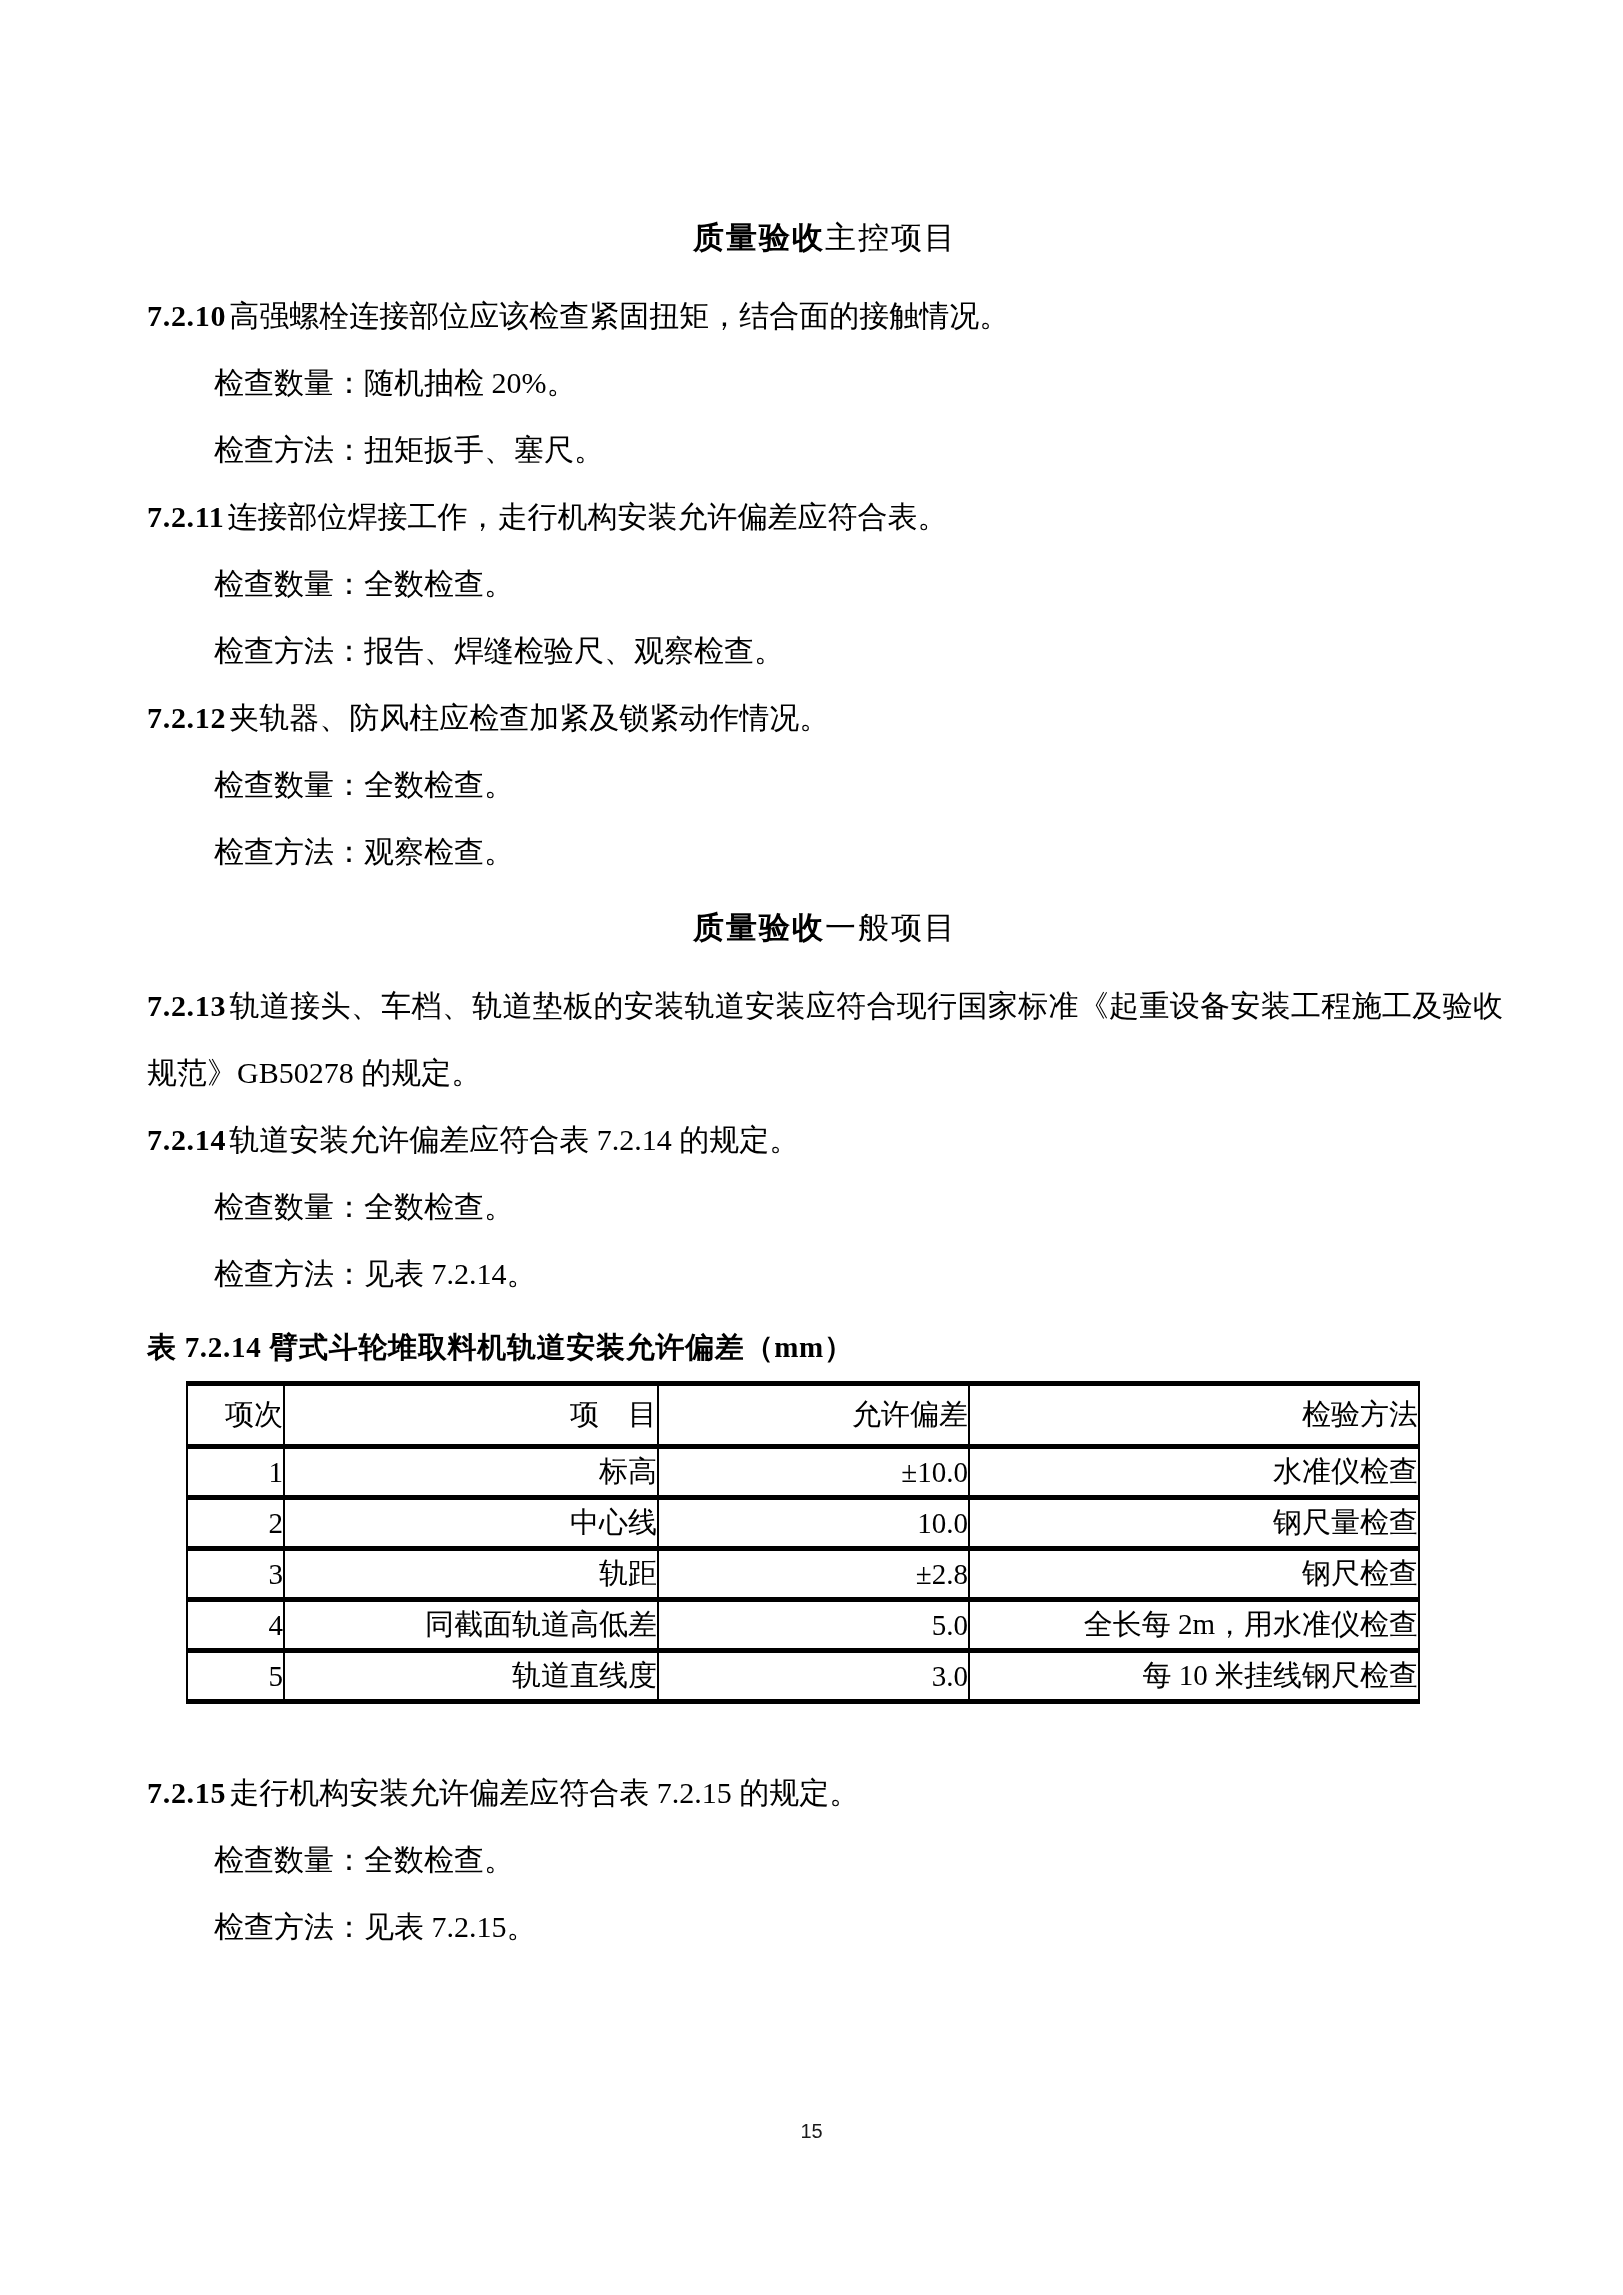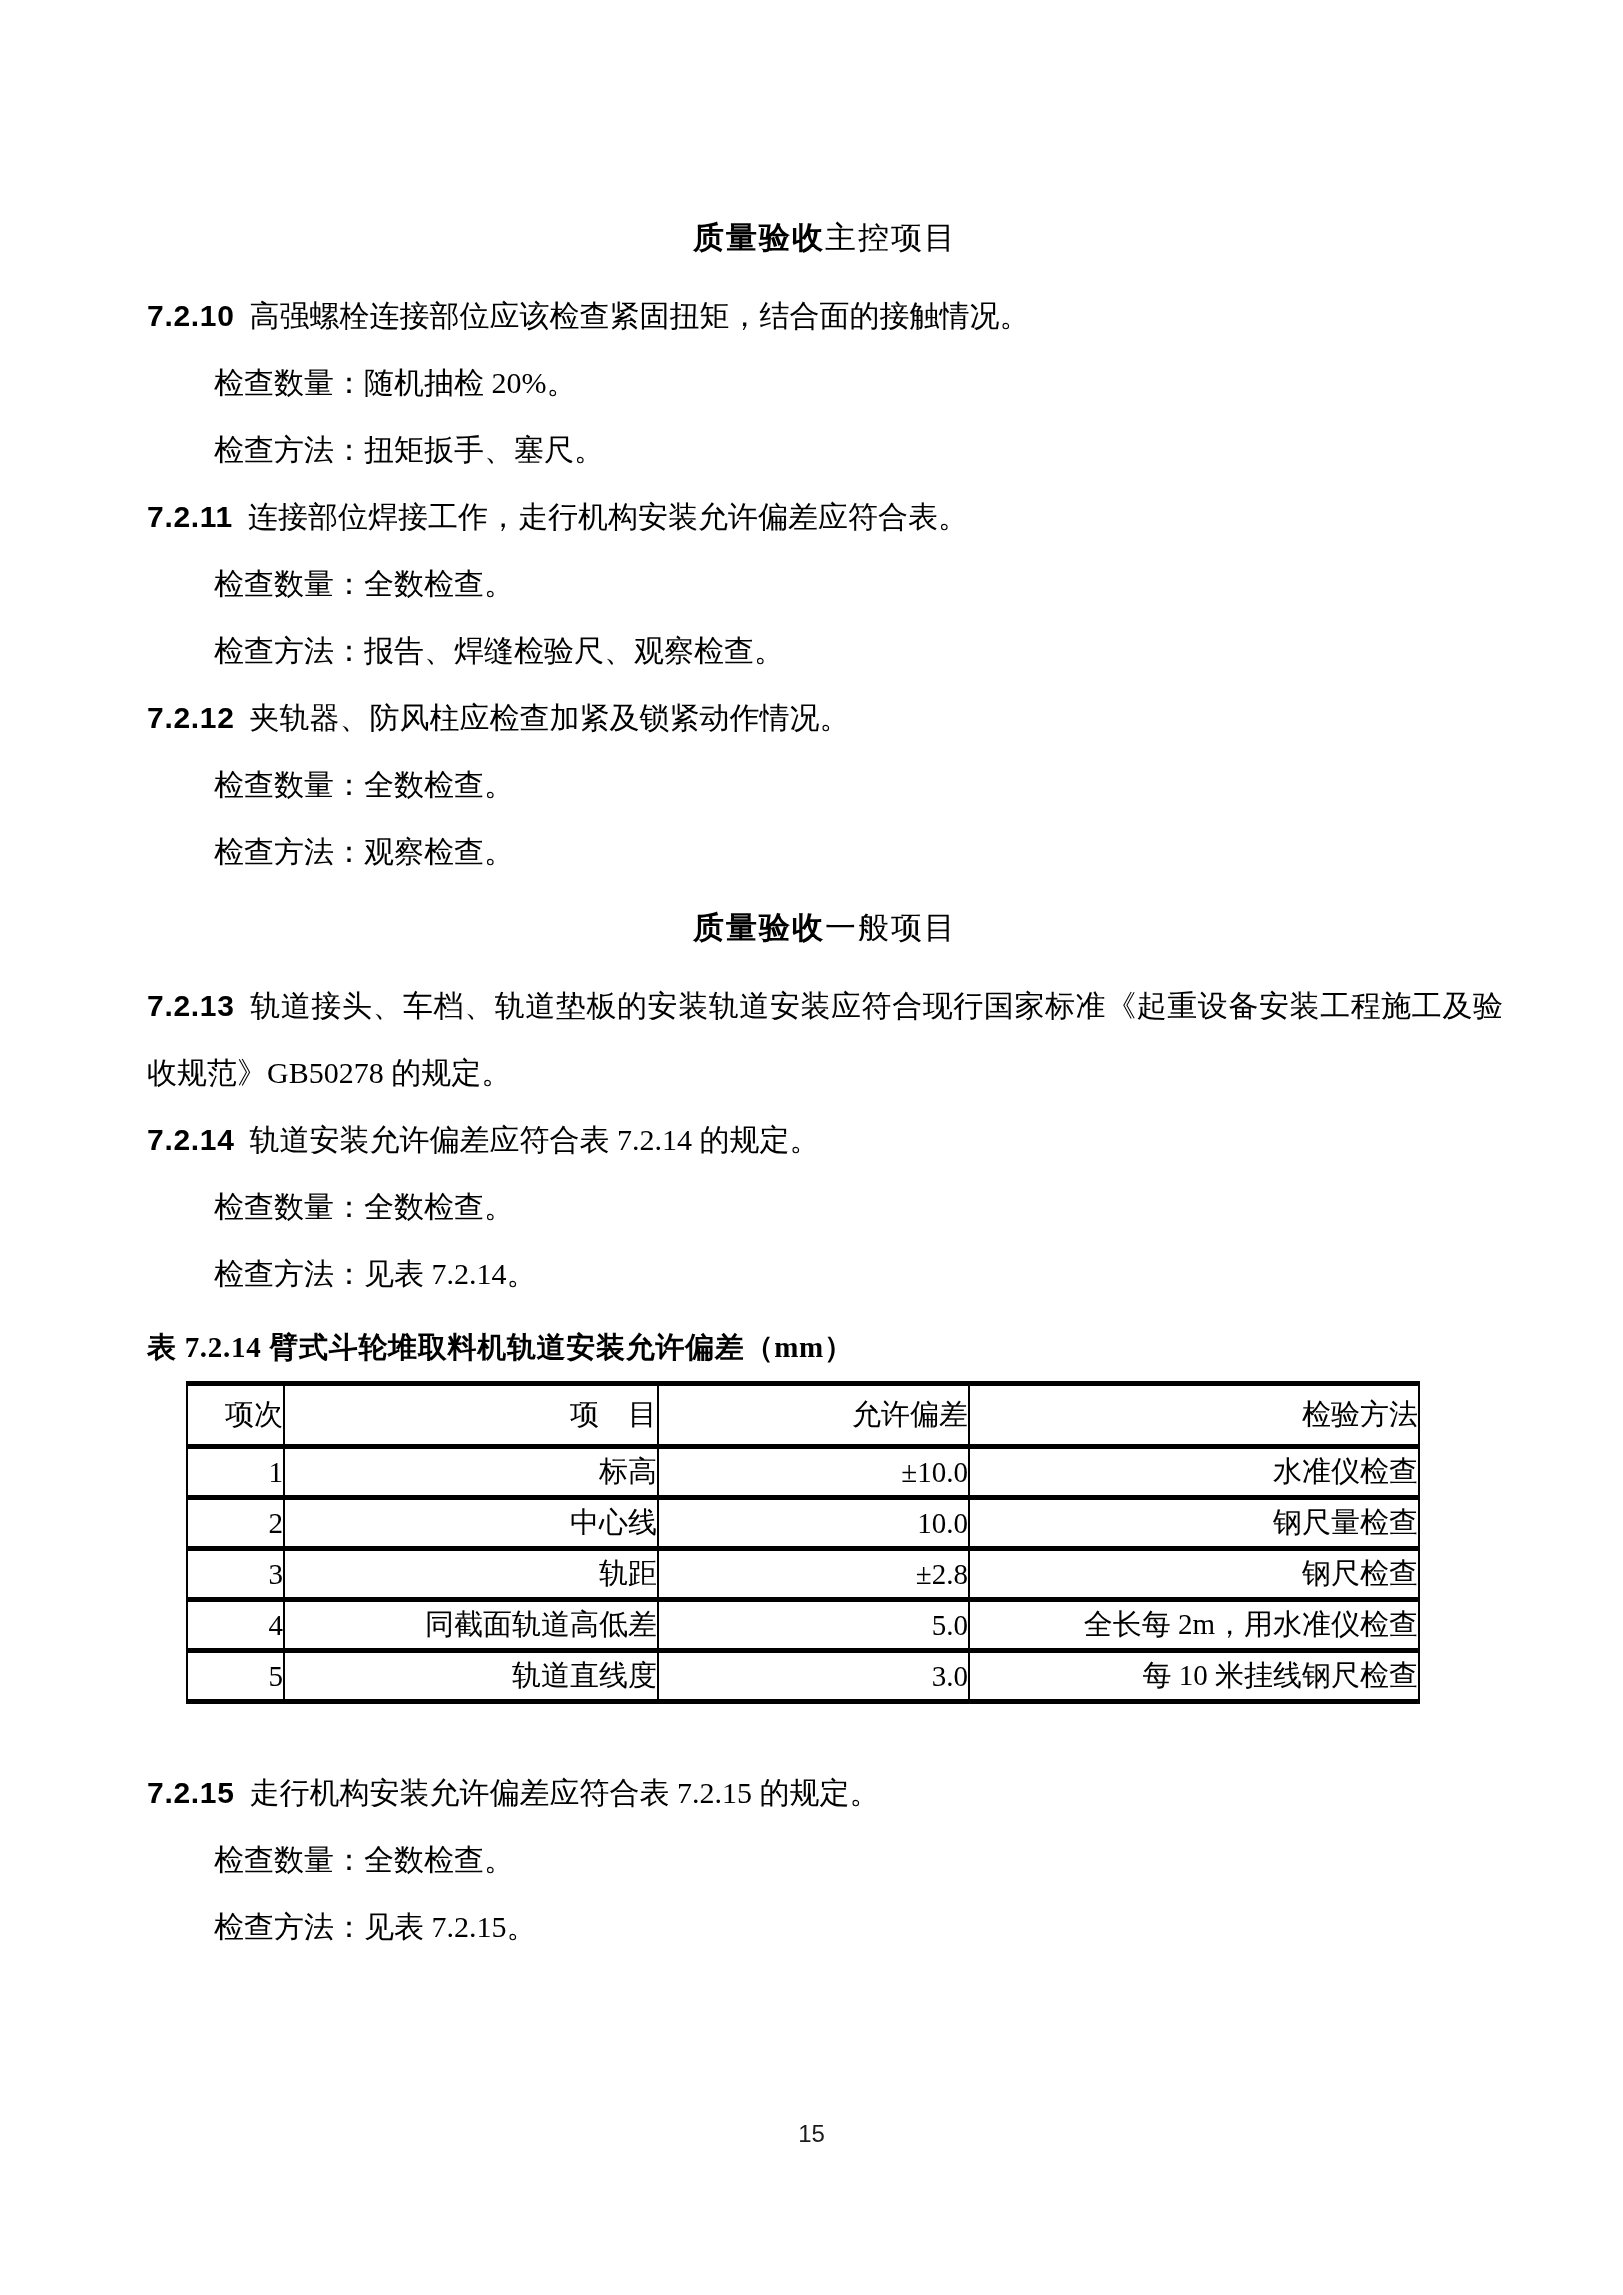--- a/index.html
+++ b/index.html
@@ -36,22 +36,22 @@
   .heading-general { margin-top: 8.5px; }
 
   
   .clause {
     margin: 0;
     line-height: 67px;
     text-align: justify;
   }
   .cnum {
     font-weight: 700;
-    font-family: Liberation Sans, sans-serif;
-    margin-right: 15px;
+    font-family: Liberation Serif, serif;
+    margin-right: 3px;
     letter-spacing: 0.7px;
   }
   .sub {
     margin: 0;
     line-height: 67px;
     padding-left: 67px;
   }
   .mt-first { margin-top: 11px; }
   .mt-7215 { margin-top: 55px; }
 
@@ -90,21 +90,21 @@
   table.tol tbody tr { height: 51px; }
 
   
   .page-number {
     position: absolute;
     left: 0;
     right: 0;
     top: 2120px;
     text-align: center;
     font-family: "Liberation Sans", "DejaVu Sans", sans-serif;
-    font-size: 24px;
+    font-size: 20px;
     color: #1a1a1a;
   }
 </style>
 </head>
 <body>
 
 <div class="page">
   <div class="content">
 
     <h2 class="heading"><span class="hb">质量验收</span><span>主控项目</span></h2>

